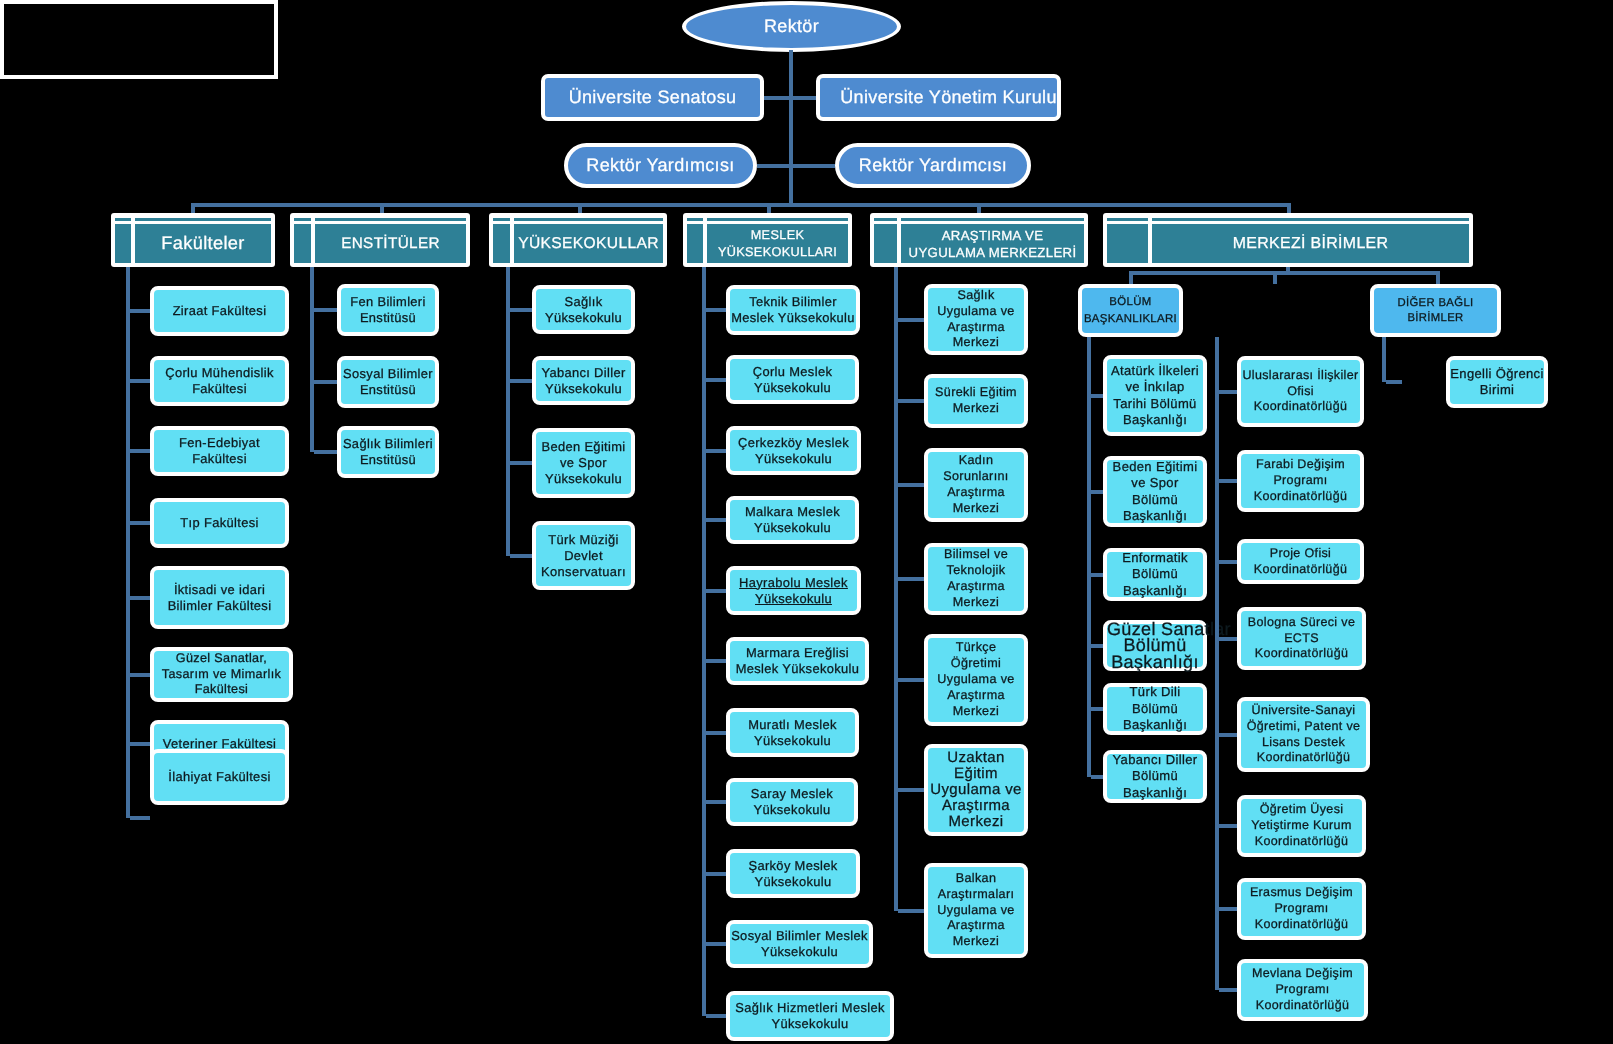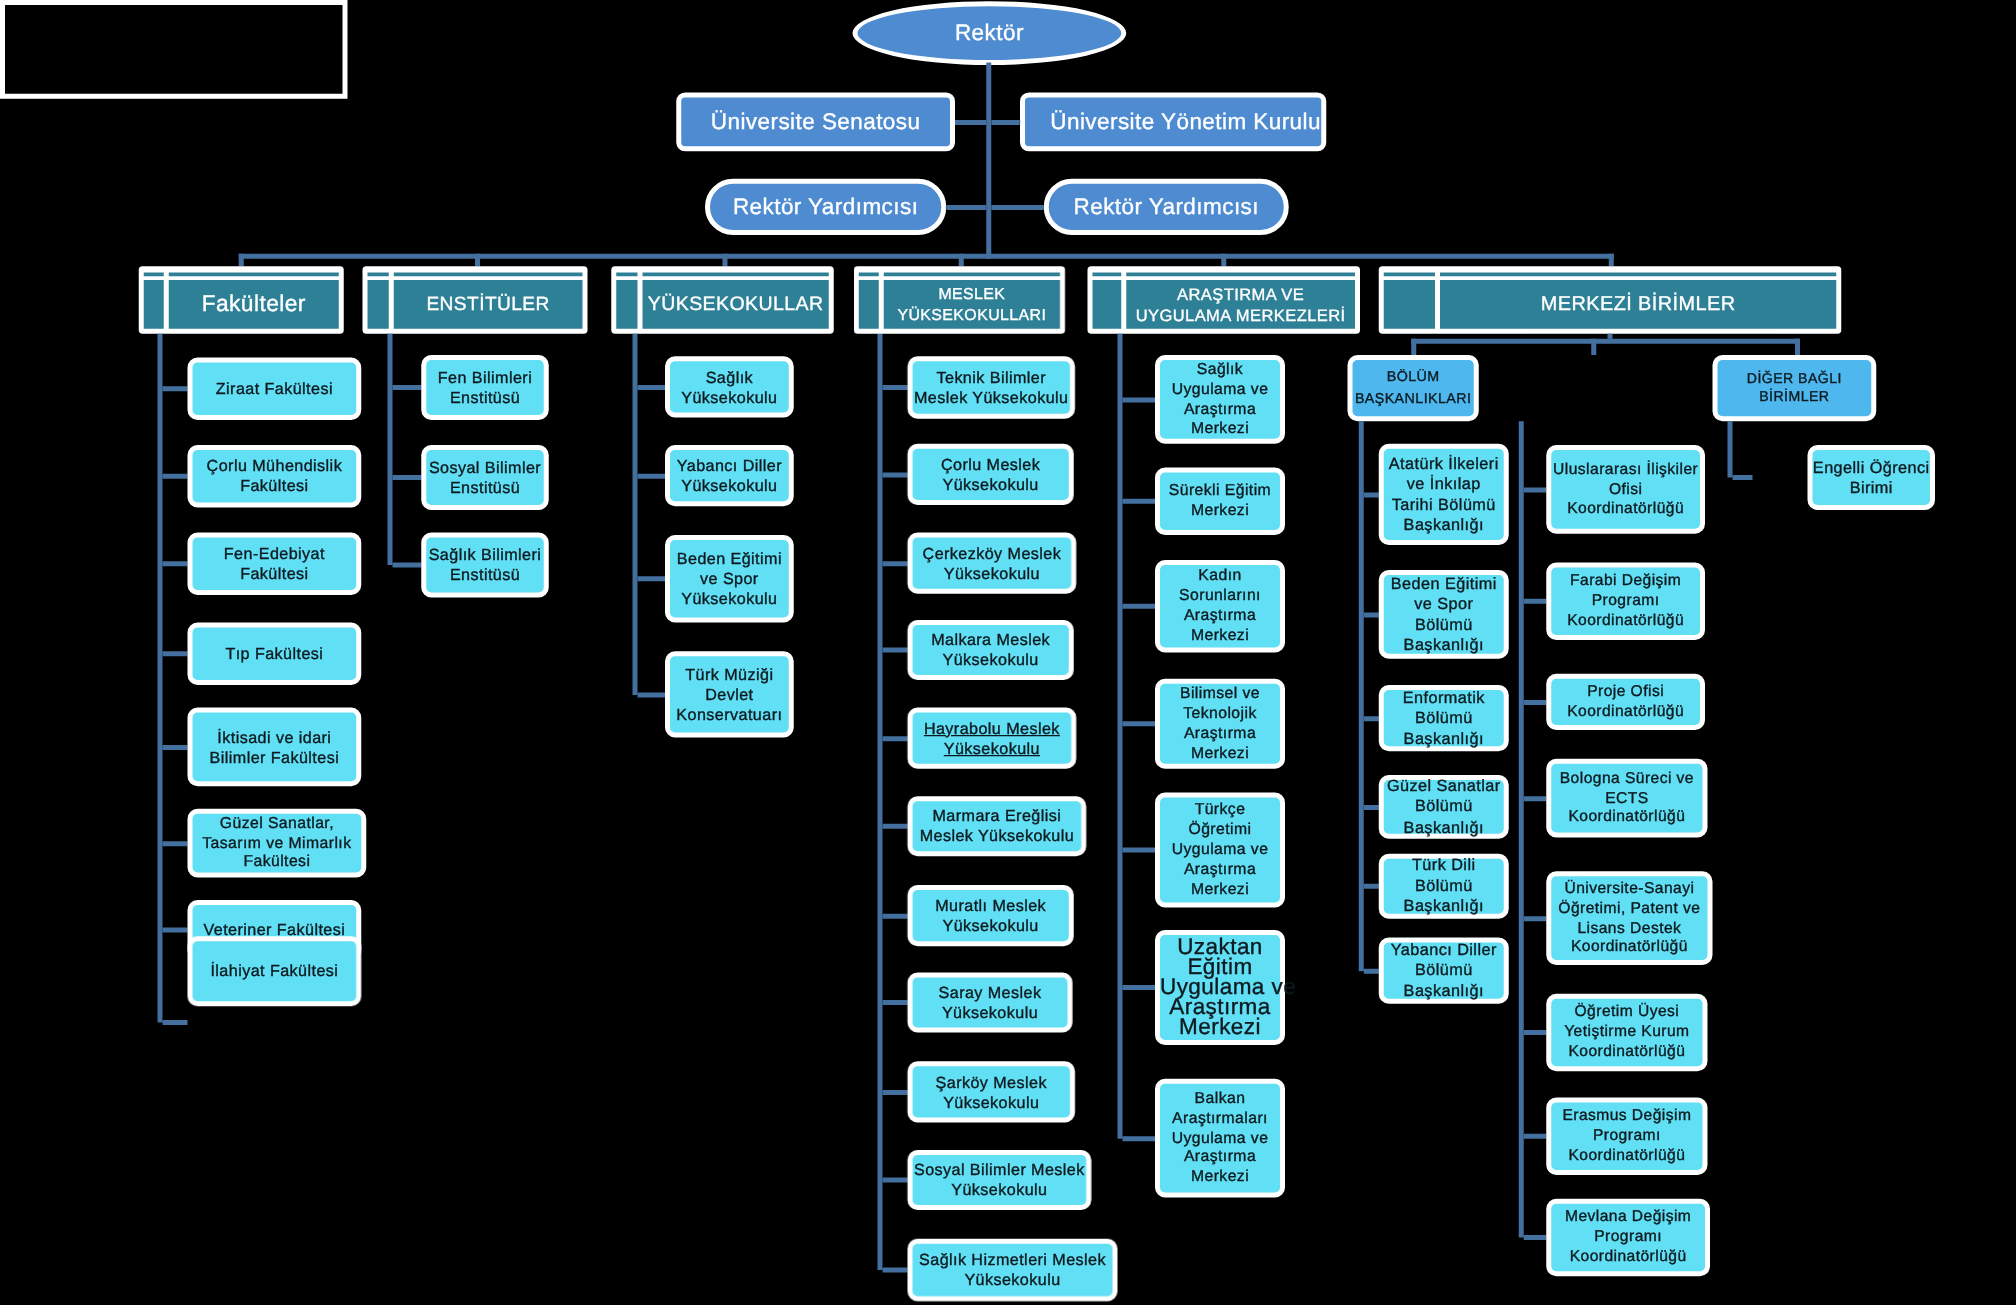--- a/index.html
+++ b/index.html
@@ -309,21 +309,21 @@
     </div>
 <div class="ln" style="left:898px;top:678px;width:26px;height:4px;"></div>
 <div class="node leaf" style="left:924px;top:634px;width:104px;height:92px;font-size:12.6px;line-height:15.9px;">
       <span>Türkçe
 Öğretimi
 Uygulama ve
 Araştırma
 Merkezi</span>
     </div>
 <div class="ln" style="left:898px;top:788px;width:26px;height:4px;"></div>
-<div class="node leaf" style="left:924px;top:744px;width:104px;height:92px;font-size:18px;line-height:15.9px;">
+<div class="node leaf" style="left:924px;top:744px;width:104px;height:92px;font-size:15px;line-height:15.9px;">
       <span>Uzaktan
 Eğitim
 Uygulama ve
 Araştırma
 Merkezi</span>
     </div>
 <div class="ln" style="left:898px;top:908.5px;width:26px;height:4px;"></div>
 <div class="node leaf" style="left:924px;top:863px;width:104px;height:95px;font-size:12.6px;line-height:15.9px;">
       <span>Balkan
 Araştırmaları
@@ -359,21 +359,21 @@
 Bölümü
 Başkanlığı</span>
     </div>
 <div class="ln" style="left:1091px;top:572.5px;width:12px;height:4px;"></div>
 <div class="node leaf" style="left:1103px;top:548px;width:104px;height:53px;font-size:13px;line-height:16.4px;">
       <span>Enformatik
 Bölümü
 Başkanlığı</span>
     </div>
 <div class="ln" style="left:1091px;top:643.5px;width:12px;height:4px;"></div>
-<div class="node leaf" style="left:1103px;top:620px;width:104px;height:51px;font-size:13px;line-height:16.4px;justify-content:center;">
+<div class="node leaf" style="left:1103px;top:620px;width:104px;height:51px;font-size:18px;line-height:16.4px;justify-content:center;">
       <span>Güzel Sanatlar
 Bölümü
 Başkanlığı</span>
     </div>
 <div class="ln" style="left:1091px;top:707px;width:12px;height:4px;"></div>
 <div class="node leaf" style="left:1103px;top:683px;width:104px;height:52px;font-size:13px;line-height:16.4px;">
       <span>Türk Dili
 Bölümü
 Başkanlığı</span>
     </div>

